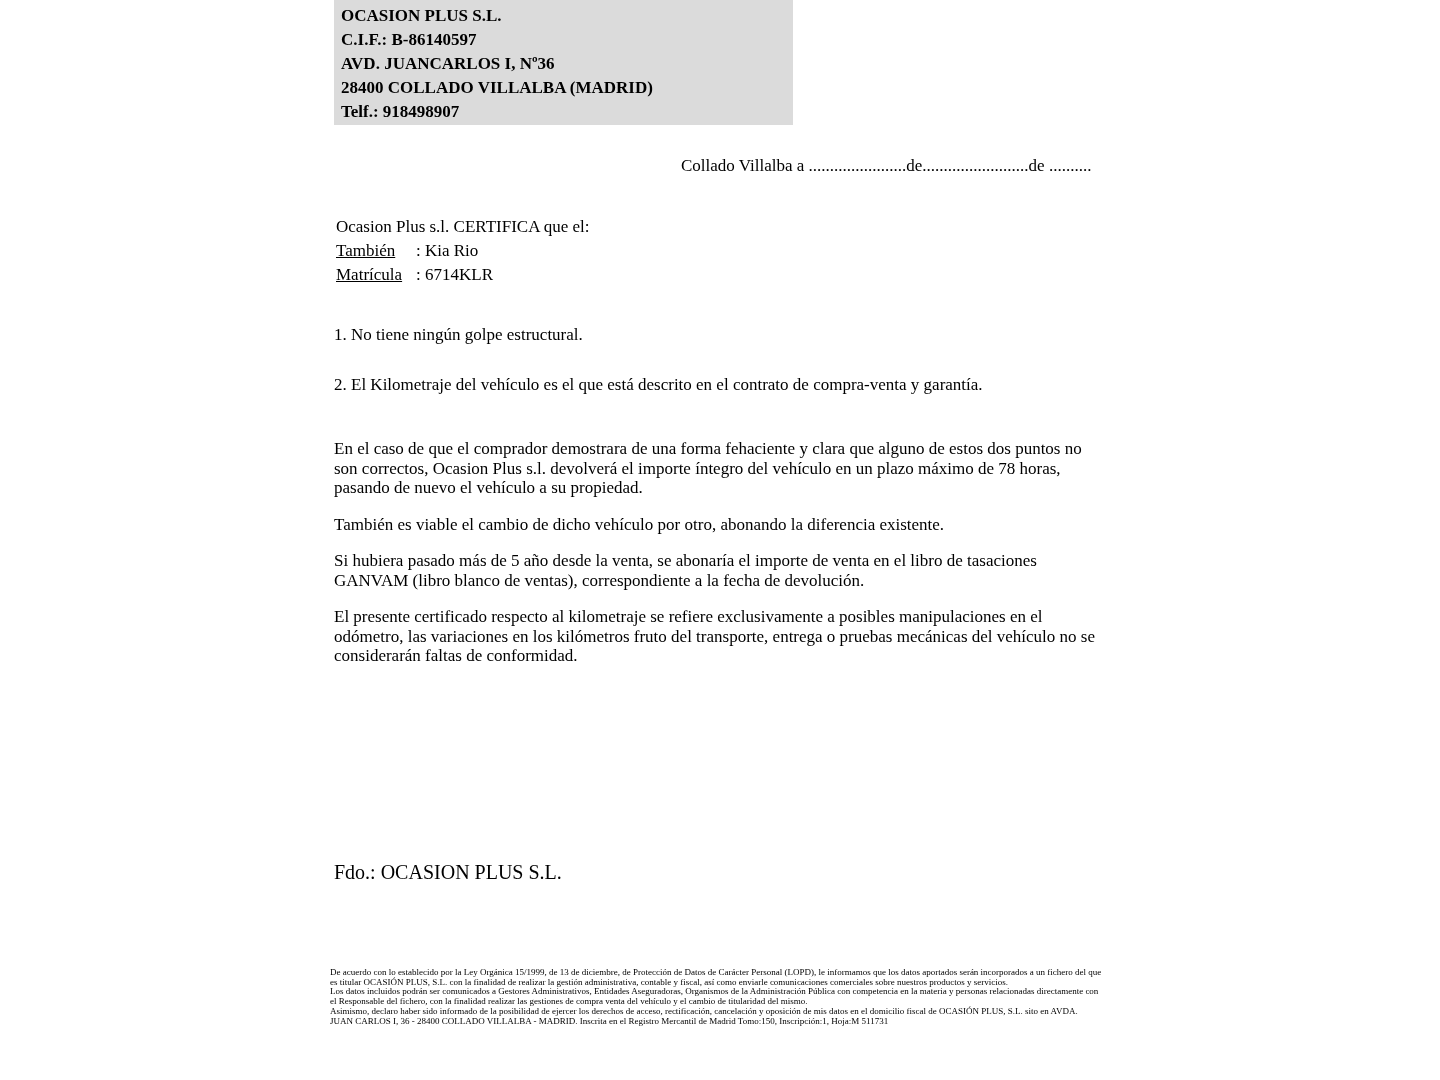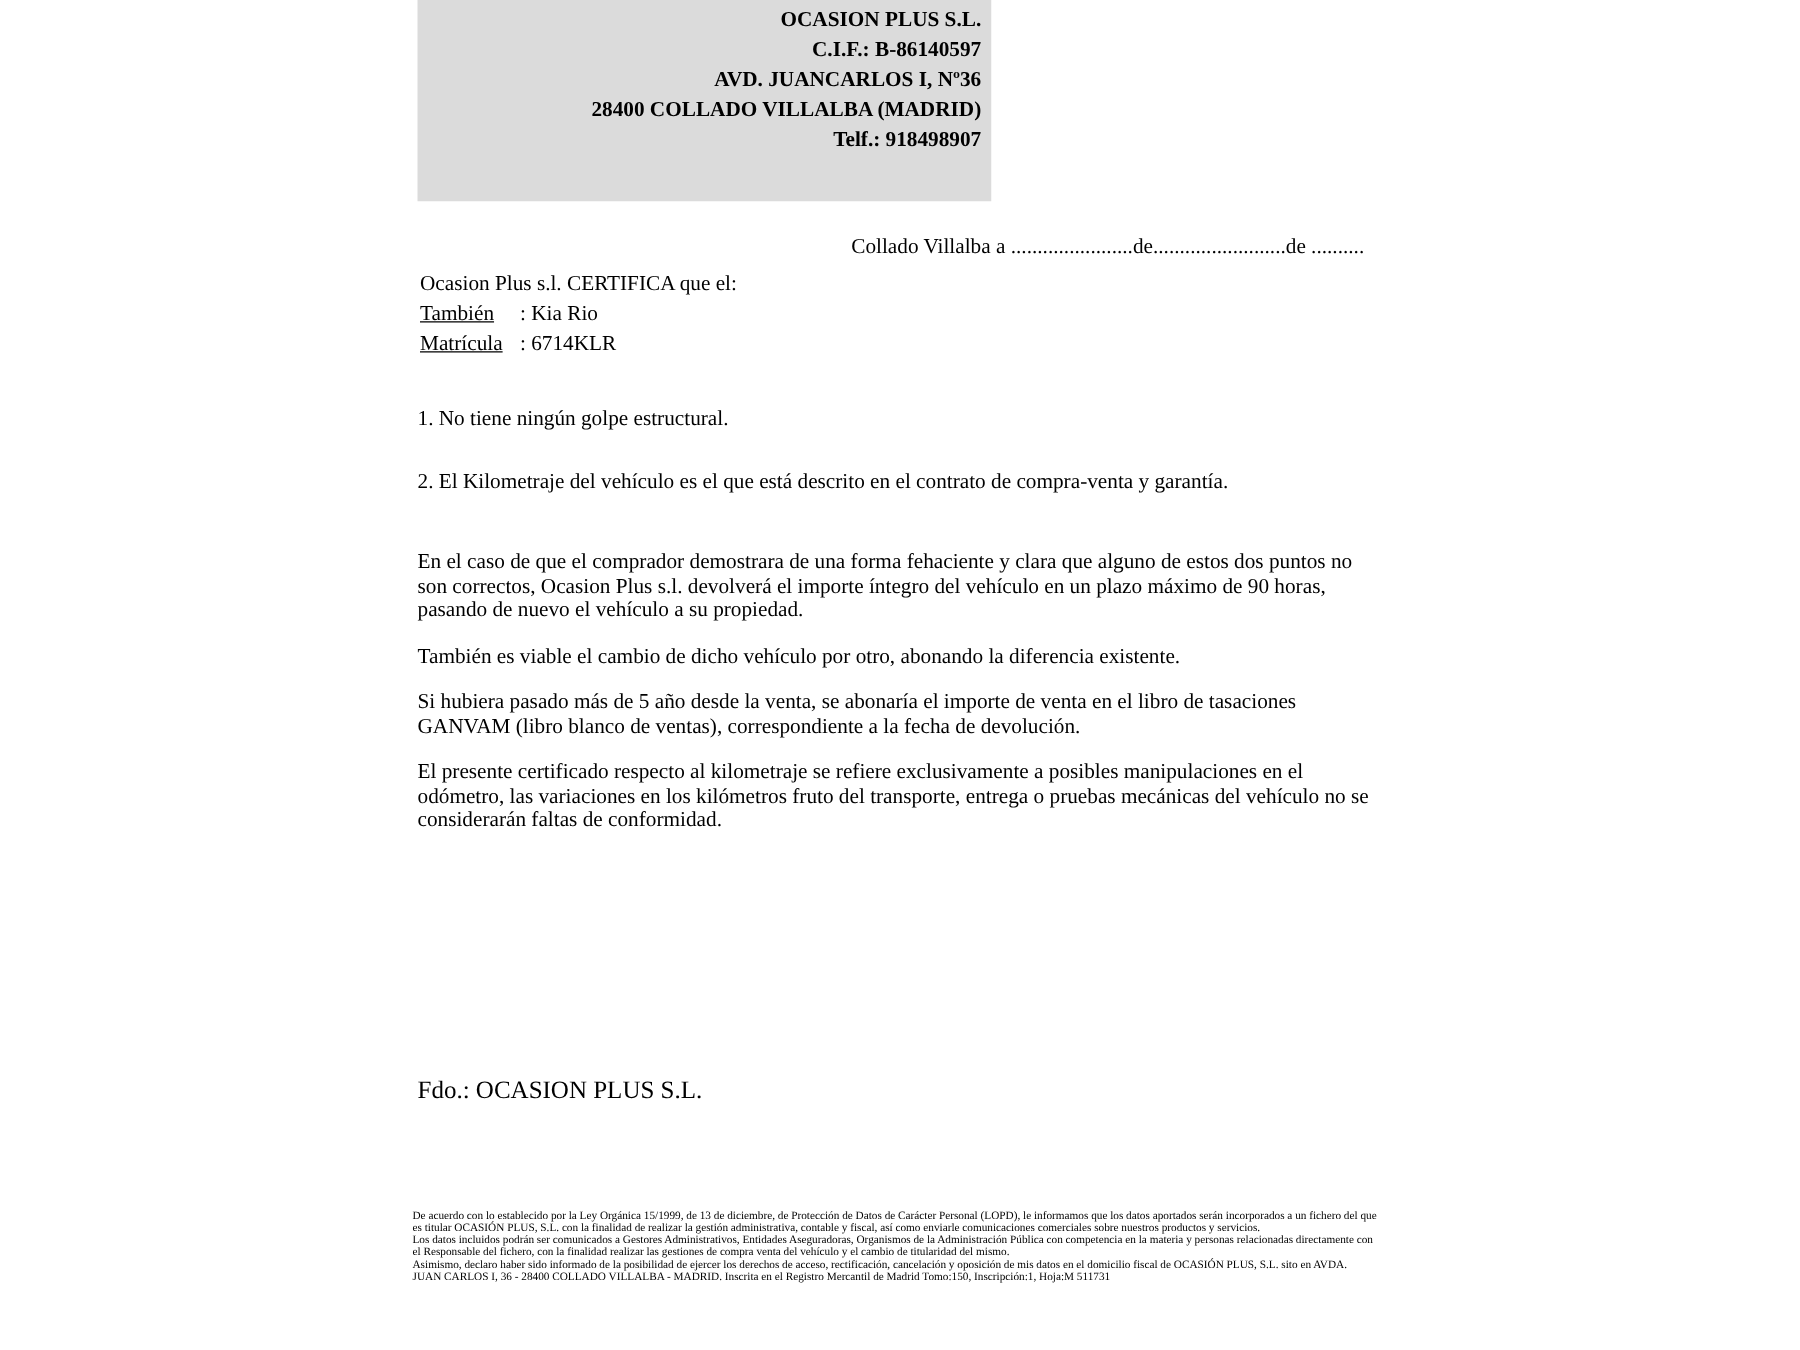--- a/index.html
+++ b/index.html
@@ -11,32 +11,31 @@
     background: #ffffff;
     font-family: "Liberation Serif", serif;
     color: #000000;
     overflow: hidden;
   }
   .header-box {
     position: absolute;
     left: 334px;
     top: 0px;
     width: 459px;
-    height: 161px;
+    height: 125px;
     background: #dbdbdb;
     padding: 4px 8px 0 7px;
     font-weight: bold;
     font-size: 17px;
     line-height: 24px;
-    text-align: right;
   }
   .date-line {
     position: absolute;
     left: 681px;
-    top: 187px;
+    top: 156px;
     font-size: 17px;
     line-height: 20px;
     white-space: nowrap;
     text-align: right;
   }
   .certify-block {
     position: absolute;
     left: 336px;
     top: 215px;
     font-size: 17px;
@@ -104,21 +103,21 @@
       <span>: 6714KLR</span>
     </div>
   </div>
 
   <div class="points-block">
     <p>1. No tiene ningún golpe estructural.</p>
     <p>2. El Kilometraje del vehículo es el que está descrito en el contrato de compra-venta y garantía.</p>
   </div>
 
   <div class="paragraphs-block">
-    <p>En el caso de que el comprador demostrara de una forma fehaciente y clara que alguno de estos dos puntos no son correctos, Ocasion Plus s.l. devolverá el importe íntegro del vehículo en un plazo máximo de 90 horas, pasando de nuevo el vehículo a su propiedad.</p>
+    <p>En el caso de que el comprador demostrara de una forma fehaciente y clara que alguno de estos dos puntos no son correctos, Ocasion Plus s.l. devolverá el importe íntegro del vehículo en un plazo máximo de 78 horas, pasando de nuevo el vehículo a su propiedad.</p>
     <p>También es viable el cambio de dicho vehículo por otro, abonando la diferencia existente.</p>
     <p>Si hubiera pasado más de 5 año desde la venta, se abonaría el importe de venta en el libro de tasaciones GANVAM (libro blanco de ventas), correspondiente a la fecha de devolución.</p>
     <p>El presente certificado respecto al kilometraje se refiere exclusivamente a posibles manipulaciones en el odómetro, las variaciones en los kilómetros fruto del transporte, entrega o pruebas mecánicas del vehículo no se considerarán faltas de conformidad.</p>
   </div>
 
   <div class="signature-line">Fdo.: OCASION PLUS S.L.</div>
 
   <div class="footer-block">
     <p>De acuerdo con lo establecido por la Ley Orgánica 15/1999, de 13 de diciembre, de Protección de Datos de Carácter Personal (LOPD), le informamos que los datos aportados serán incorporados a un fichero del que es titular OCASIÓN PLUS, S.L. con la finalidad de realizar la gestión administrativa, contable y fiscal, así como enviarle comunicaciones comerciales sobre nuestros productos y servicios.</p>
     <p>Los datos incluidos podrán ser comunicados a Gestores Administrativos, Entidades Aseguradoras, Organismos de la Administración Pública con competencia en la materia y personas relacionadas directamente con el Responsable del fichero, con la finalidad realizar las gestiones de compra venta del vehículo y el cambio de titularidad del mismo.</p>

